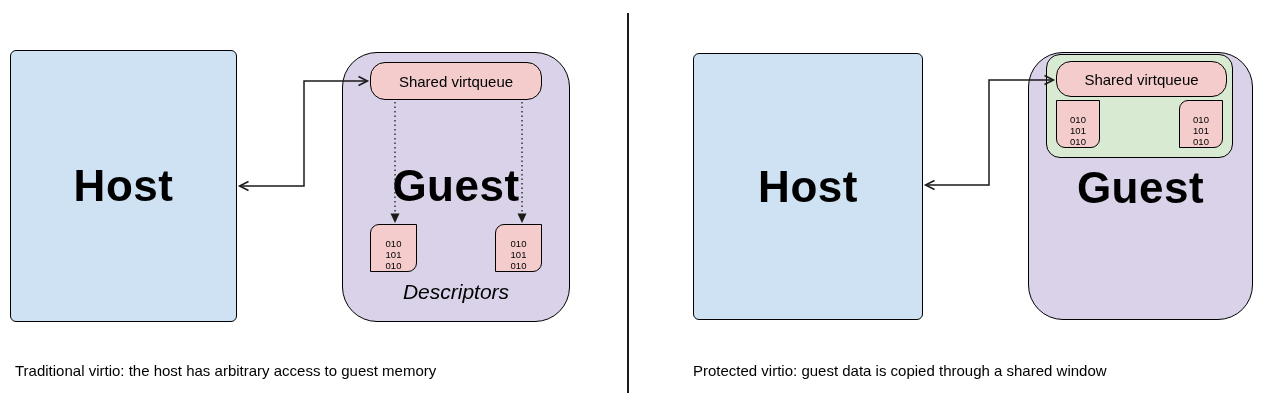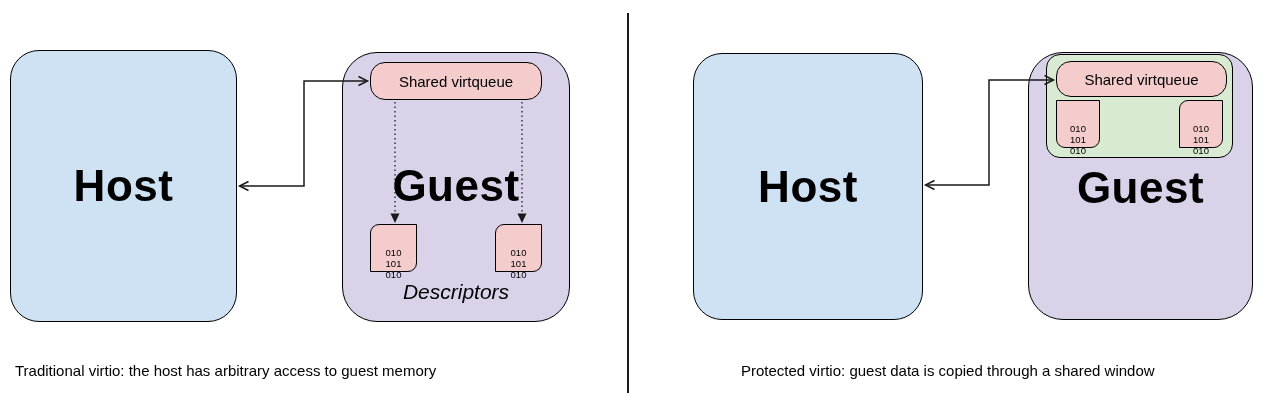--- a/index.html
+++ b/index.html
@@ -11,21 +11,21 @@
     font-family: "Liberation Sans", sans-serif;
     color: #000;
     overflow: hidden;
   }
   .abs { position: absolute; box-sizing: border-box; }
 
   
   .host-box {
     background: #cfe2f3;
     border: 1.5px solid #000;
-    border-radius: 29px;
+    border-radius: 6px;
     display: flex; align-items: center; justify-content: center;
   }
   .guest-box {
     background: #d9d2e9;
     border: 1.5px solid #000;
     border-radius: 35px;
   }
   .big-label {
     font-size: 44px;
     font-weight: bold;
@@ -42,21 +42,21 @@
     display: flex; align-items: center; justify-content: center;
     font-size: 15px;
   }
   .bits-box {
     background: #f4cccc;
     border: 1.5px solid #000;
     font-size: 9.5px;
     line-height: 11px;
     text-align: center;
     white-space: pre-line;
-    padding-top: 11px;
+    padding-top: 2px;
   }
   .rad-diag  { border-radius: 9px 0 9px 0; }   
   .rad-bottom{ border-radius: 0 0 9px 9px; }   
 
   .window-box {
     background: #d9ead3;
     border: 1.5px solid #000;
     border-radius: 14px;
   }
 
@@ -127,21 +127,21 @@
 010</span>
   </div>
   <div class="abs bits-box rad-diag" style="left:1179px; top:100px; width:44px; height:48px;">
     <span>010
 101
 010</span>
   </div>
 
   <div class="abs big-label" style="left:1028px; top:166px; width:225px;">Guest</div>
 
-  <div class="abs caption" style="left:693px; top:362px;margin-left:48px;">Protected virtio: guest data is copied through a shared window</div>
+  <div class="abs caption" style="left:693px; top:362px;">Protected virtio: guest data is copied through a shared window</div>
 
   <svg class="overlay" width="1266" height="408" viewBox="0 0 1266 408">
 
     <g stroke="#1a1a1a" stroke-width="1.5" fill="none">
       <polyline points="366,81 304,81 304,186 241,186"></polyline>
       <path d="M358.5,76.5 L367.5,81 L358.5,85.5"></path>
       <path d="M248.5,181.5 L239.5,186 L248.5,190.5"></path>
     </g>
 
     <g stroke="#1a1a1a" stroke-width="1.3" fill="#1a1a1a">

